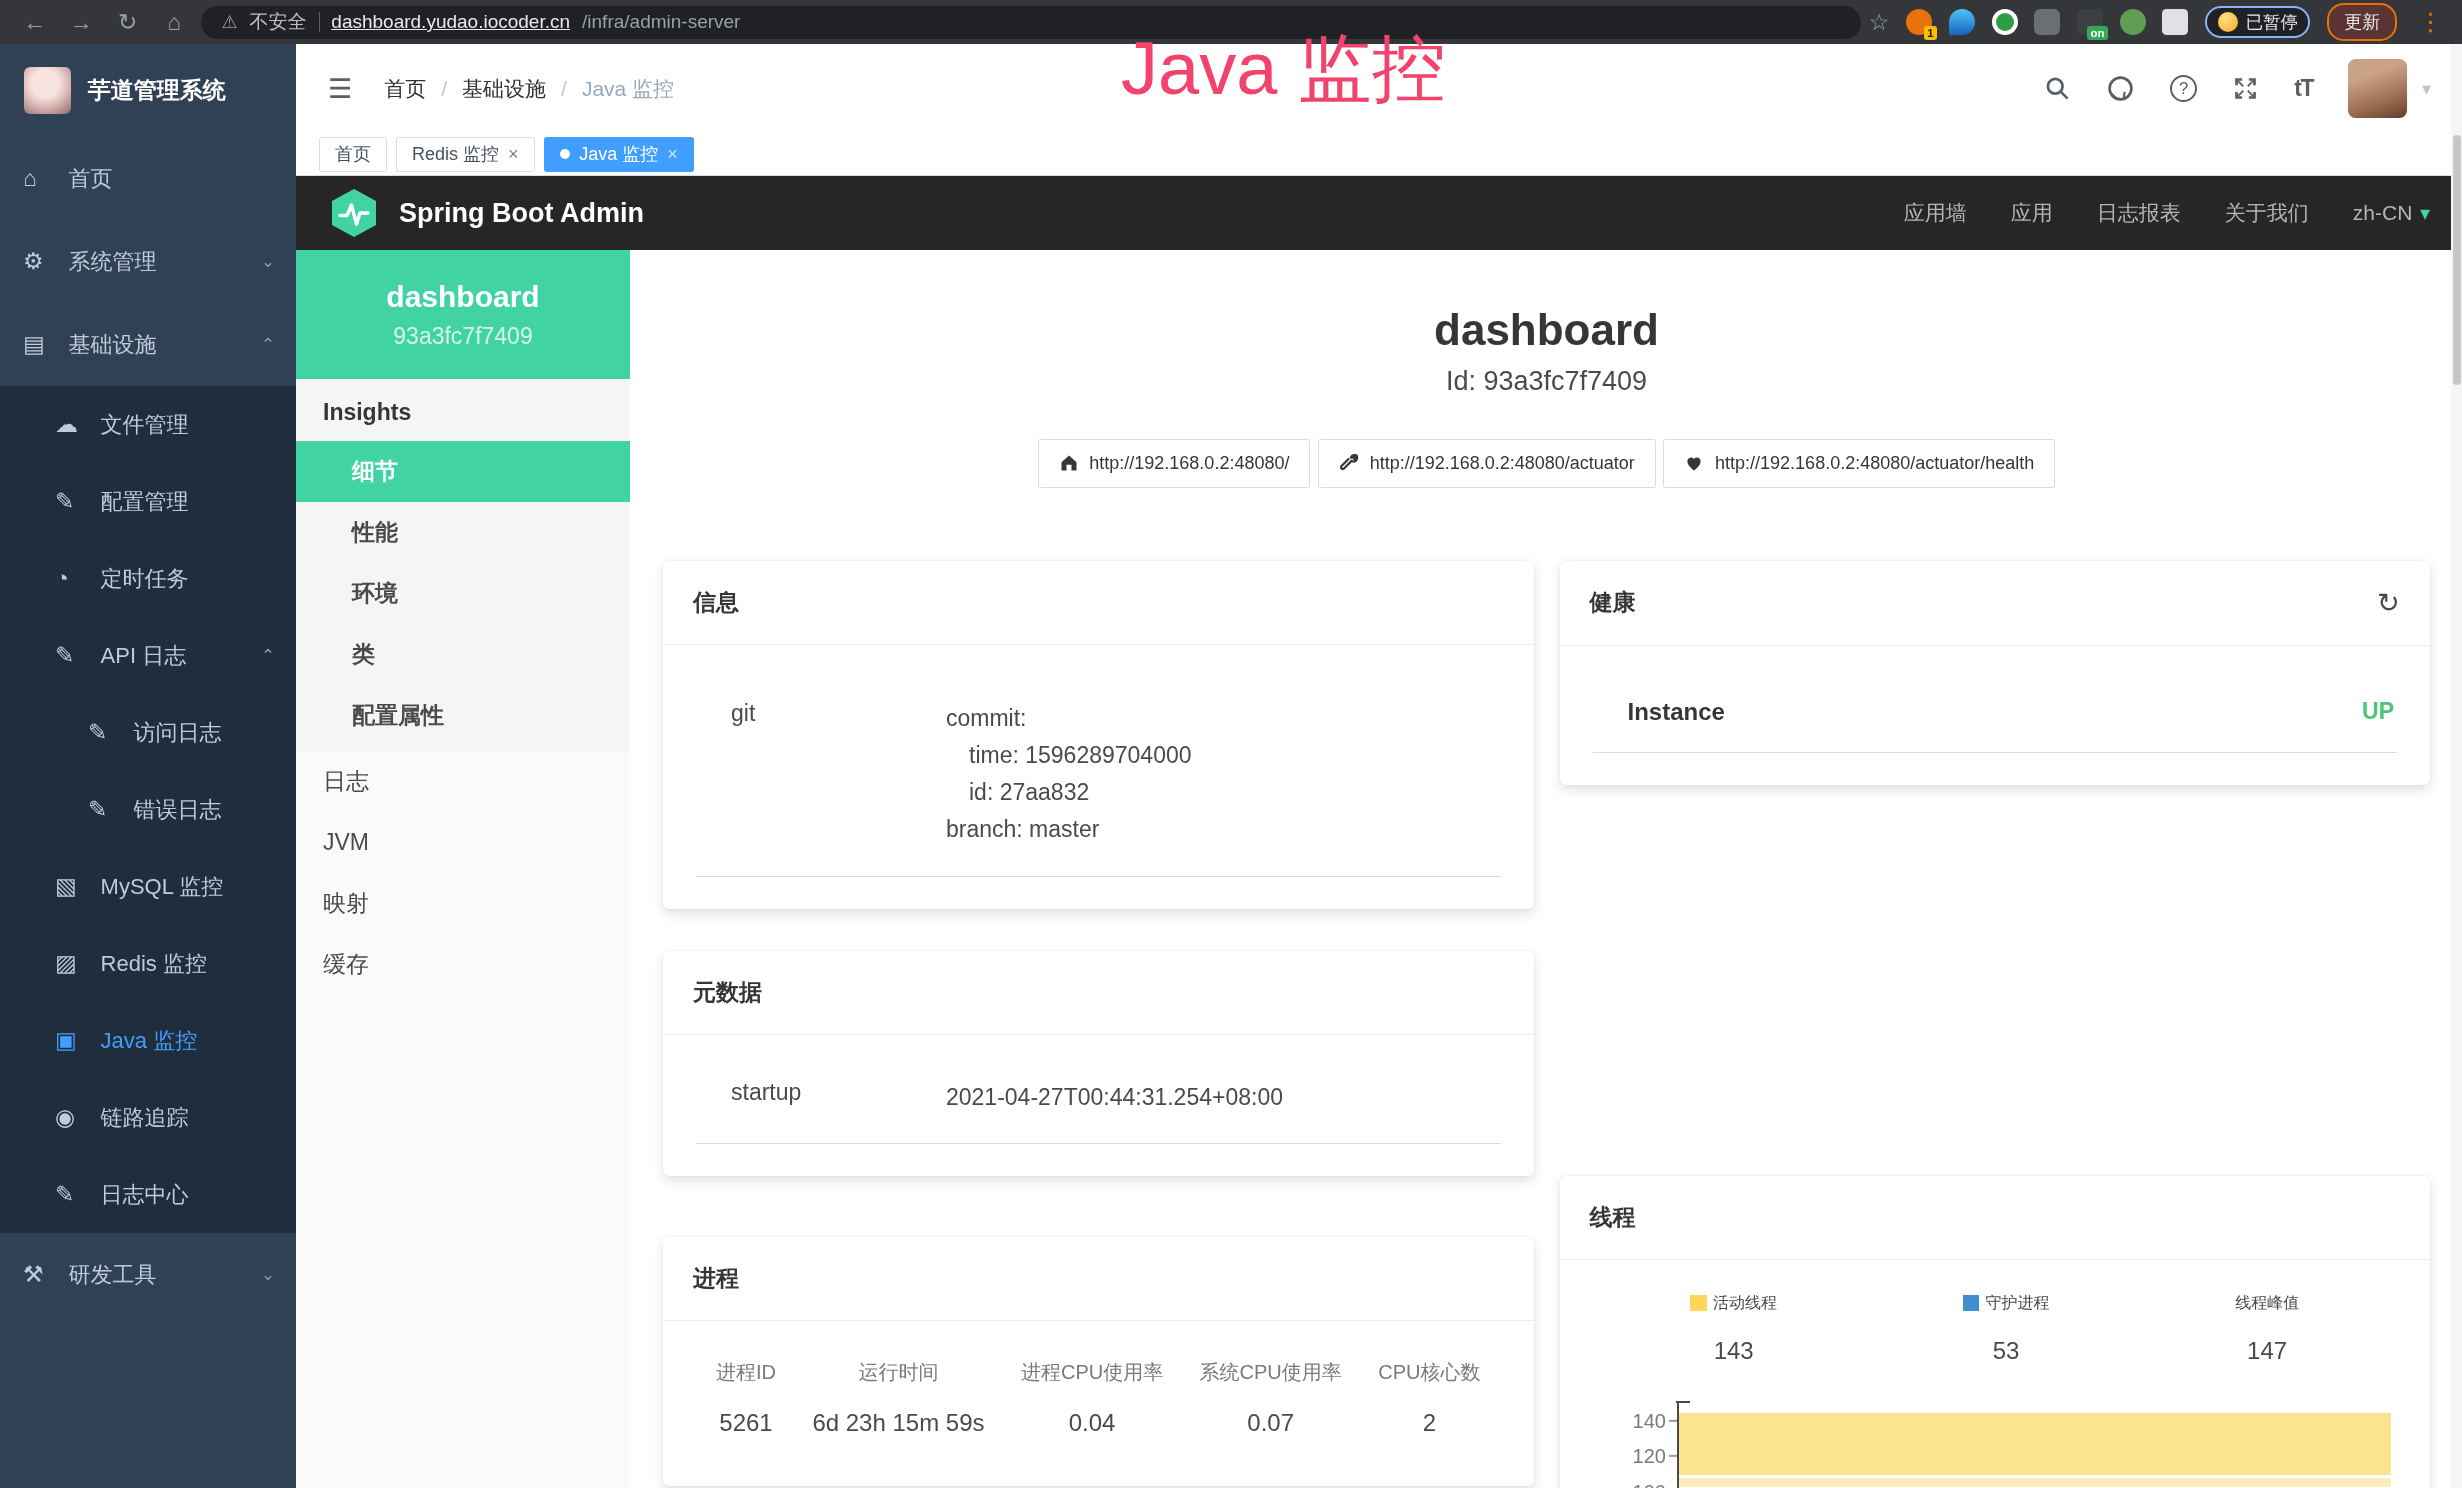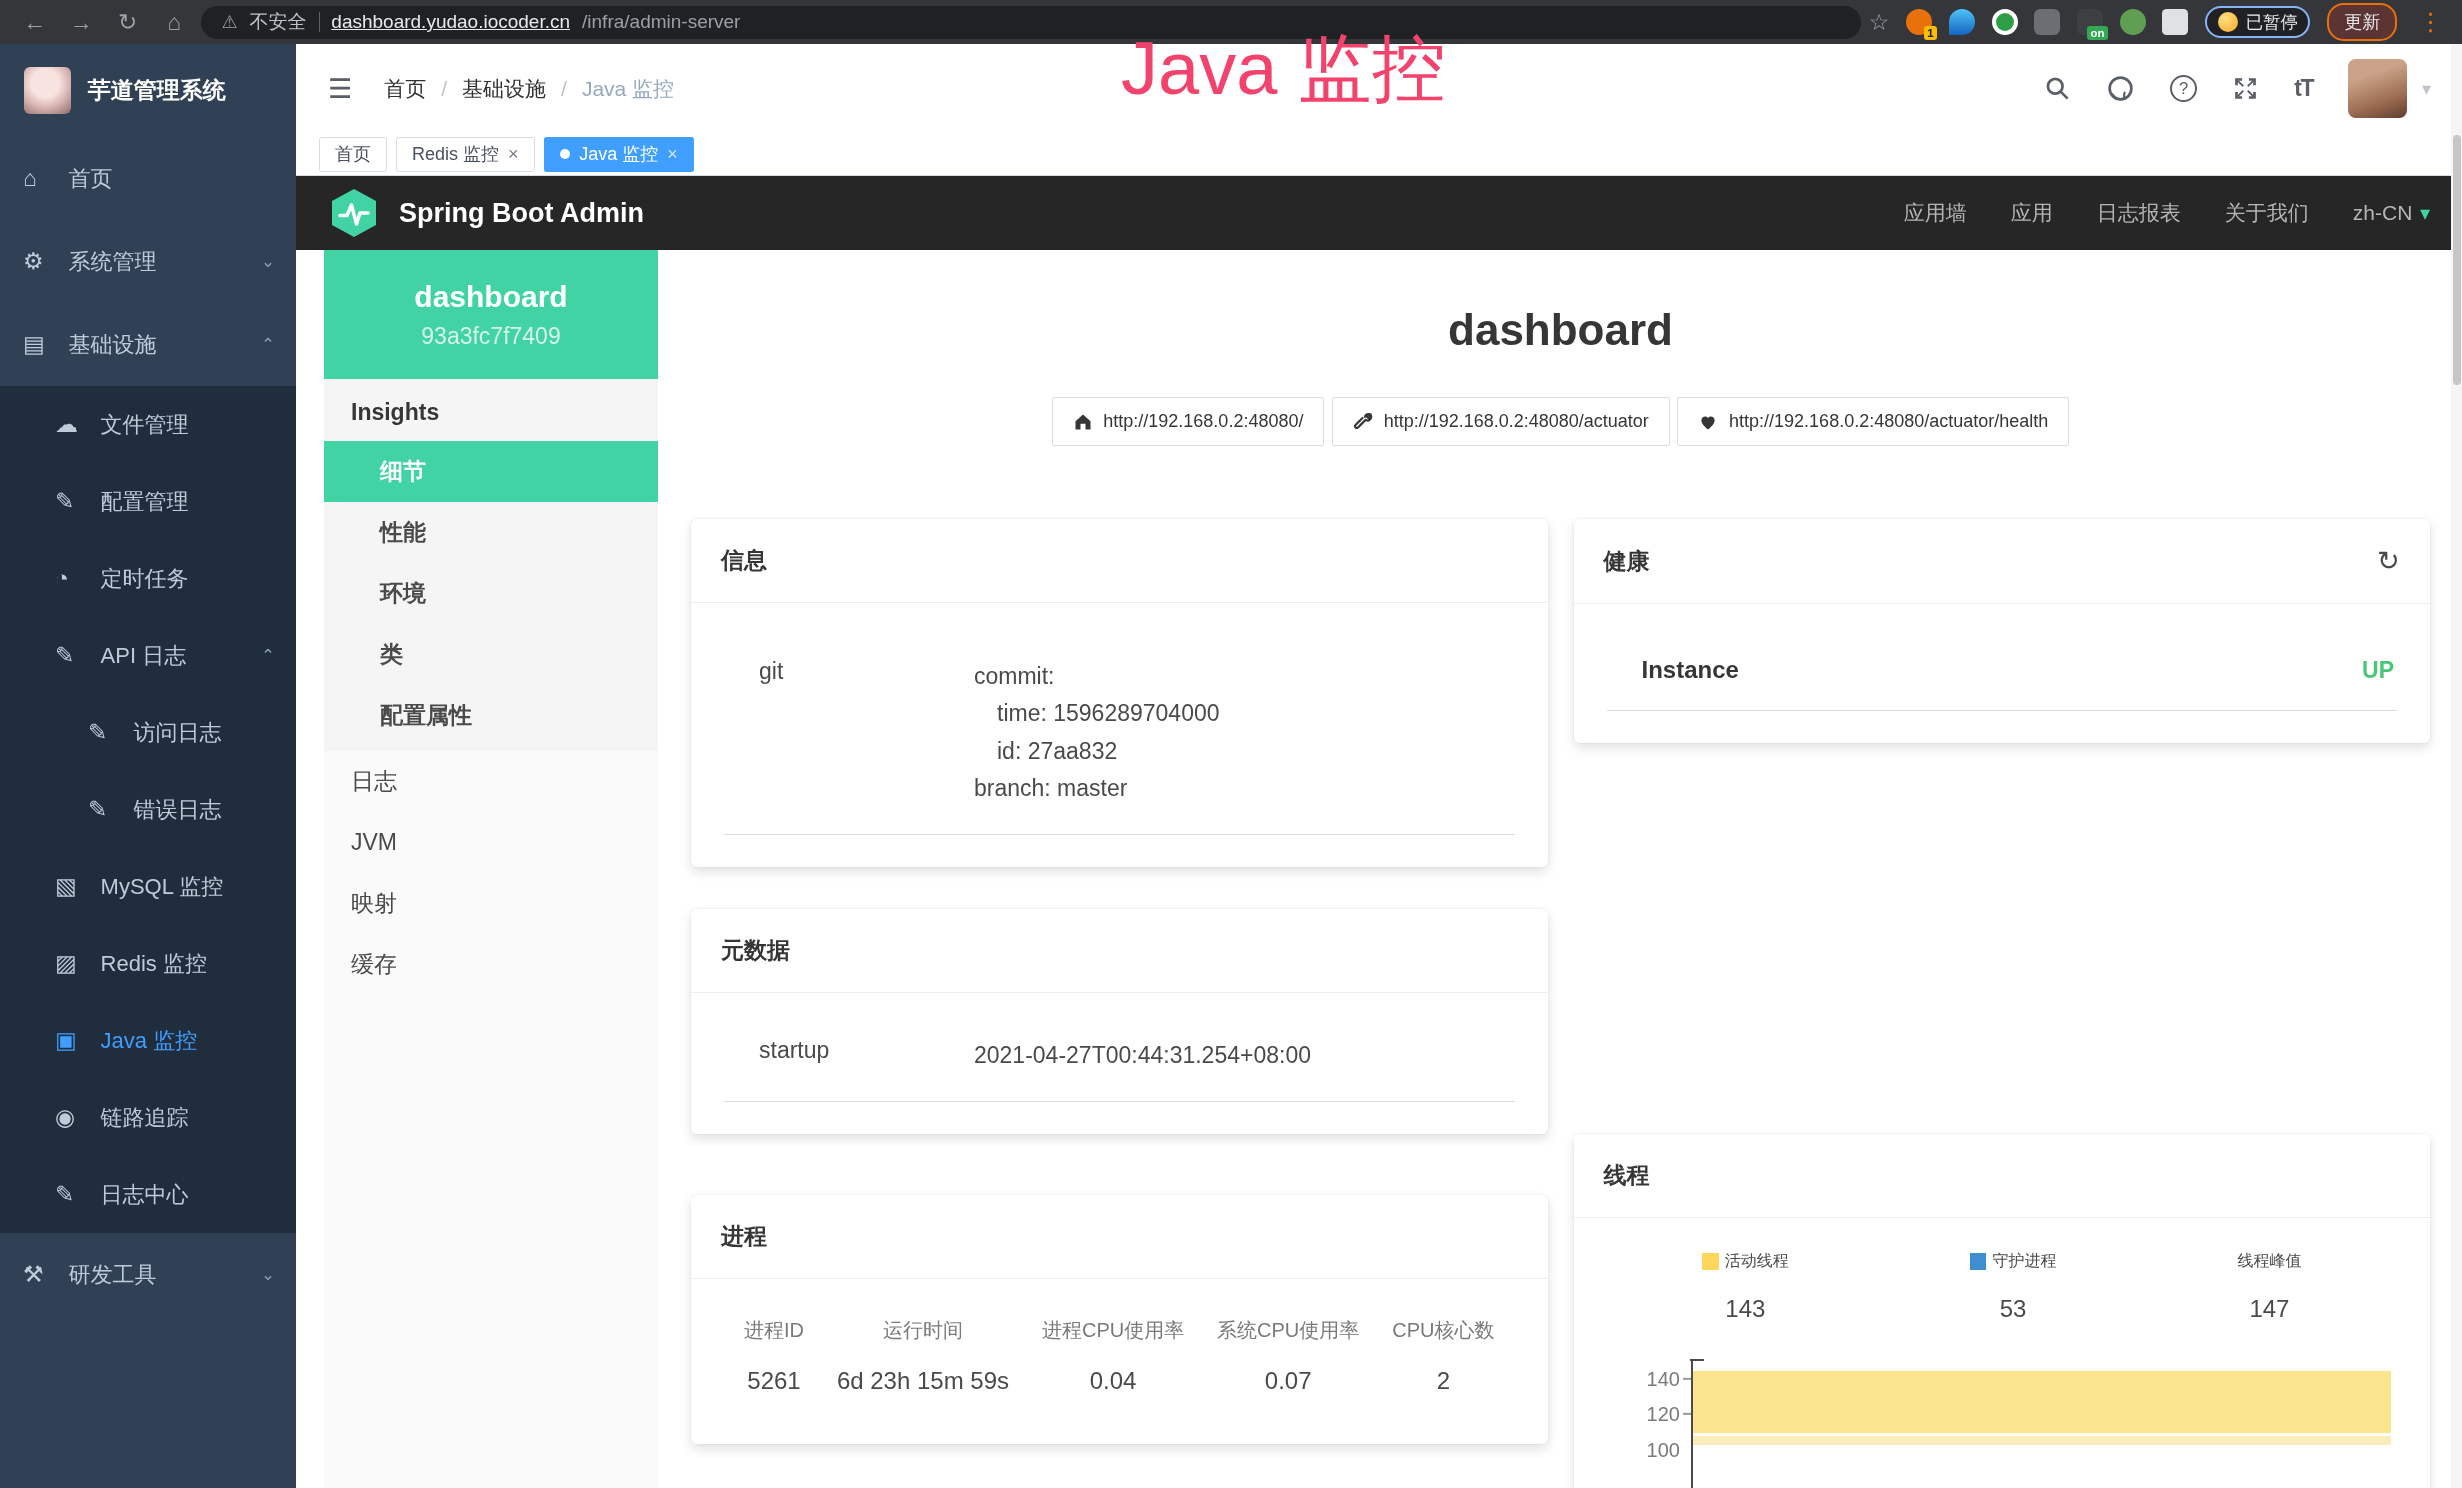--- a/index.html
+++ b/index.html
@@ -62,21 +62,21 @@
   
   .sba-nav { position:absolute; left:296px; top:176px; width:2167px; height:74px; background:#262626; display:flex; align-items:center; padding:0 33px; z-index:3; }
   .brand { display:flex; align-items:center; gap:20px; }
   .brand-name { color:#fff; font-size:27px; font-weight:bold; }
   .sba-links { margin-left:auto; display:flex; align-items:center; gap:44px; font-size:21px; color:#b5b5b5; }
   .sba-links .lnk { cursor:pointer; }
   .locale { display:flex; align-items:center; gap:7.6px; color:#b5b5b5; cursor:pointer; }
   .locale .caret { color:#42d3a5; font-size:20px; }
 
   
-  .sba-body { position:absolute; left:296px; top:250px; width:2167px; height:1238px; display:flex; background:#fff;padding-left:28px; }
+  .sba-body { position:absolute; left:296px; top:250px; width:2167px; height:1238px; display:flex; background:#fff; }
   .sub-sidebar { width:334px; flex:0 0 auto; background:#fafafa; }
   .app-block { height:129px; background:#42d3a5; display:flex; flex-direction:column; align-items:center; justify-content:center; gap:9px; cursor:pointer; }
   .app-name { color:#fff; font-size:30px; font-weight:bold; }
   .app-id { color:rgba(255,255,255,.78); font-size:23px; }
   .insights-group { background:#f5f5f5; padding-bottom:4.6px; }
   .section-label { font-size:23px; font-weight:bold; color:#363636; padding:20px 0 15px 27px; }
   .m-item { height:61px; display:flex; align-items:center; font-size:23px; color:#4a4a4a; cursor:pointer; }
   .m-item.indent { padding-left:56px;font-weight:bold; }
   .m-item.root { padding-left:27px; }
   .m-item.active { background:#42d3a5; color:#fff; }
@@ -326,20 +326,21 @@
       <div class="m-item indent">配置属性</div>
     </div>
     <div class="m-item root">日志</div>
     <div class="m-item root">JVM</div>
     <div class="m-item root">映射</div>
     <div class="m-item root">缓存</div>
   </div>
 
   <div class="content">
     <div class="page-title">dashboard</div>
+    <div class="page-subtitle">Id: 93a3fc7f7409</div>
 
     <div class="chips">
       <span class="chip">
         <svg width="20" height="20" viewBox="0 0 24 24" fill="#363636">
             <path d="M3 11L12 3l9 8v10h-6v-7h-6v7H3z"></path>
           </svg>
         <span>http://192.168.0.2:48080/</span>
       </span>
       <span class="chip">
         <svg width="20" height="20" viewBox="0 0 24 24" fill="none" stroke="#363636" stroke-width="2.6">

